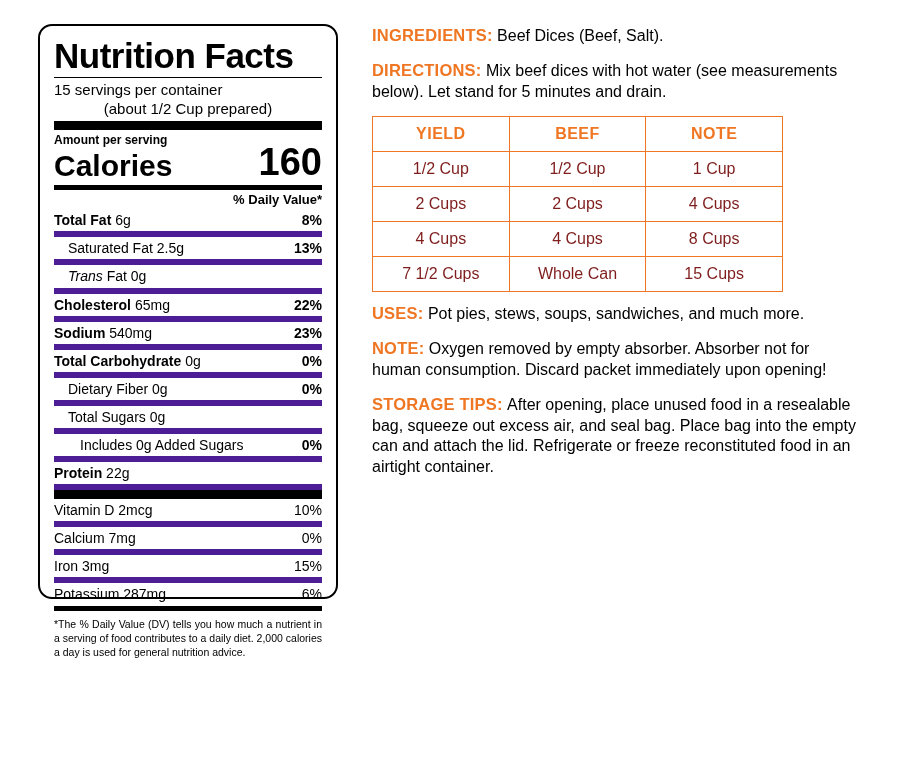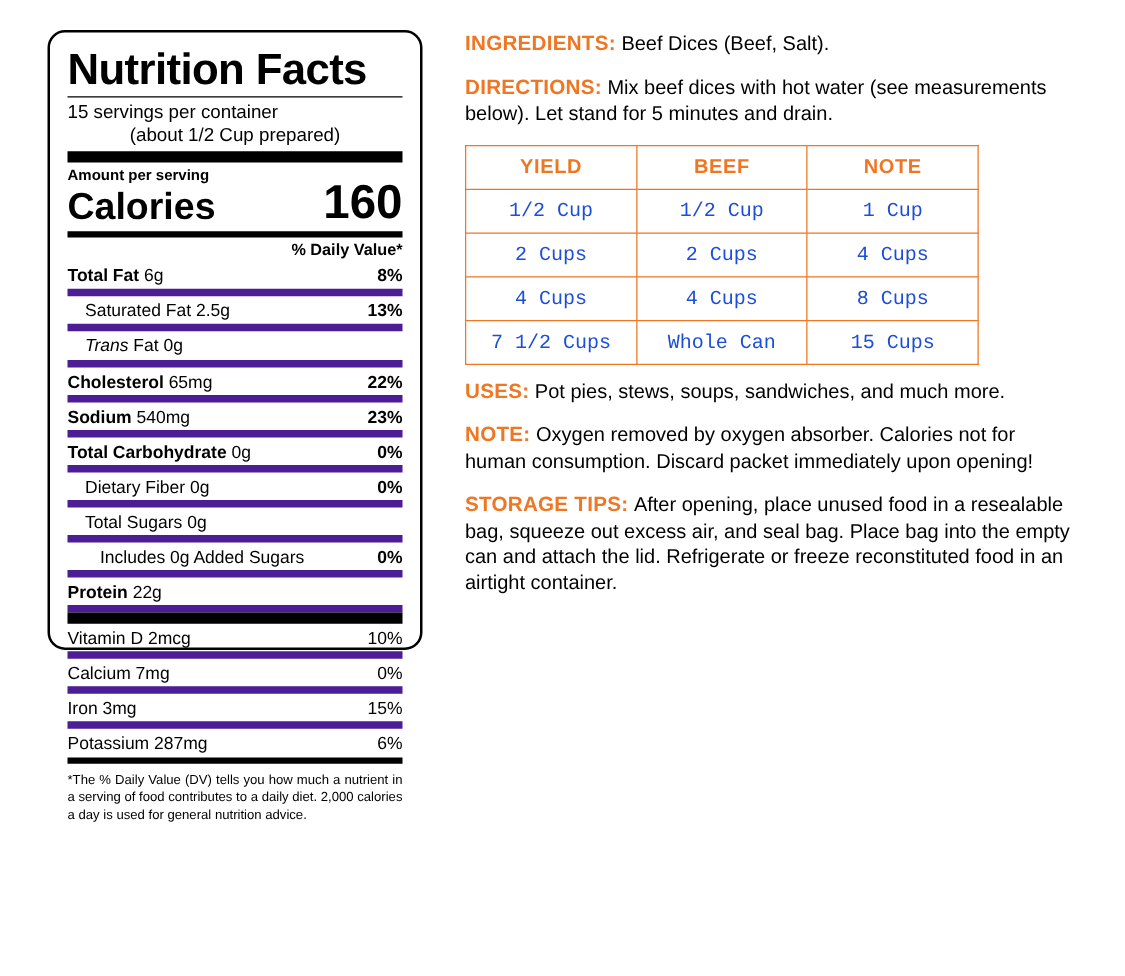--- a/index.html
+++ b/index.html
@@ -17,21 +17,21 @@
     background: #fff;
     overflow: hidden;
   }
 
   
   .nf-panel {
     position: absolute;
     left: 38px;
     top: 24px;
     width: 300px;
-    height: 496px;
+    height: 575px;
     border: 2px solid #000;
     border-radius: 14px;
     padding: 10px 14px 8px 14px;
     background: #fff;
   }
   .nf-title {
     font-size: 35px;
     font-weight: bold;
     letter-spacing: -0.5px;
     line-height: 1.05;
@@ -141,21 +141,21 @@
     font-size: 16px;
     padding: 7px 4px;
     height: 35px;
   }
   table.yield th {
     color: #ef7622;
     font-weight: bold;
     font-size: 16px;
     letter-spacing: 0.5px;
   }
-  table.yield td { color: #1d4ed8; font-family: Liberation Mono, monospace; }
+  table.yield td { color: #7f1d1d; }
 </style>
 </head>
 <body>
 
 <div class="page">
 
   <div class="nf-panel">
 
     <div class="nf-title">Nutrition Facts</div>
     <div class="rule-thin"></div>
@@ -288,21 +288,21 @@
         </tbody>
     </table>
 
     <div class="blk">
       <span class="lbl">USES:</span>
       <span class="txt">Pot pies, stews, soups, sandwiches, and much more.</span>
     </div>
 
     <div class="blk">
       <span class="lbl">NOTE:</span>
-      <span class="txt">Oxygen removed by oxygen absorber. Calories not for human consumption. Discard packet immediately upon opening!</span>
+      <span class="txt">Oxygen removed by empty absorber. Absorber not for human consumption. Discard packet immediately upon opening!</span>
     </div>
 
     <div class="blk">
       <span class="lbl">STORAGE TIPS:</span>
       <span class="txt">After opening, place unused food in a resealable bag, squeeze out excess air, and seal bag. Place bag into the empty can and attach the lid. Refrigerate or freeze reconstituted food in an airtight container.</span>
     </div>
 
   </div>
 </div>
 

